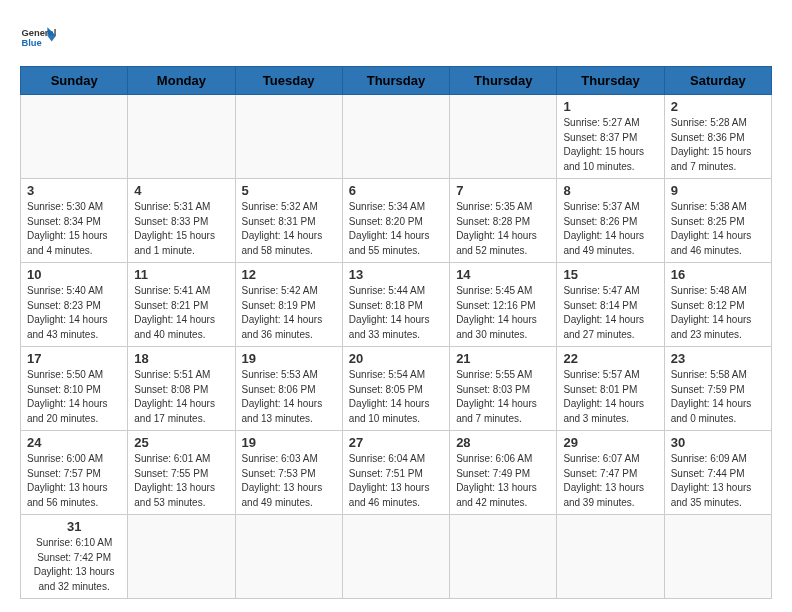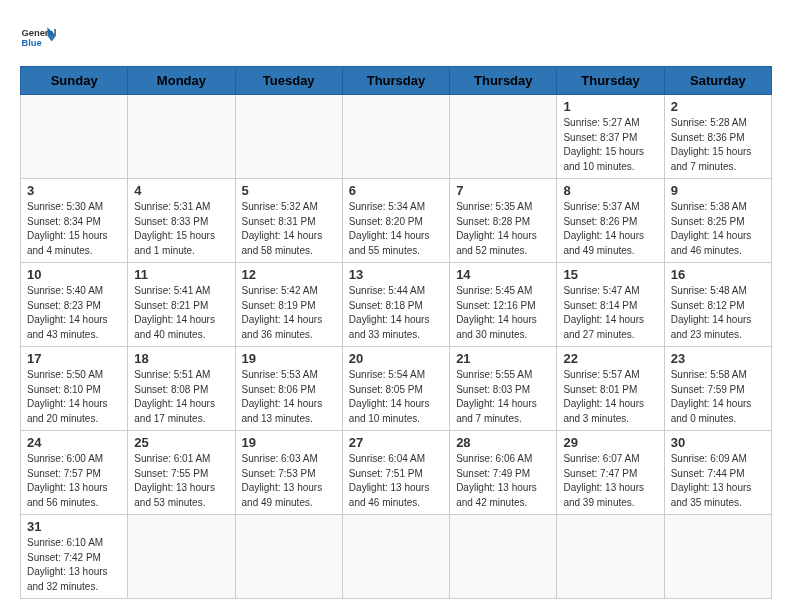--- a/index.html
+++ b/index.html
@@ -69,20 +69,21 @@
       margin-bottom: 2px;
       display: block;
     }
     .day-info {
       font-size: 10px;
       line-height: 1.45;
       color: #333;
     }
     .last-row td {
       height: 60px;
+      text-align: center;
     }
   </style>
 </head>
 <body>
 
 <div class="header-area">
   <div class="logo">
     <svg class="logo-icon" viewBox="0 0 50 50" xmlns="http://www.w3.org/2000/svg">
       <text x="2" y="22" font-size="13" font-weight="bold" fill="#333" font-family="Arial">General</text>
       <text x="2" y="36" font-size="13" font-weight="bold" fill="#1a6bb5" font-family="Arial">Blue</text>

